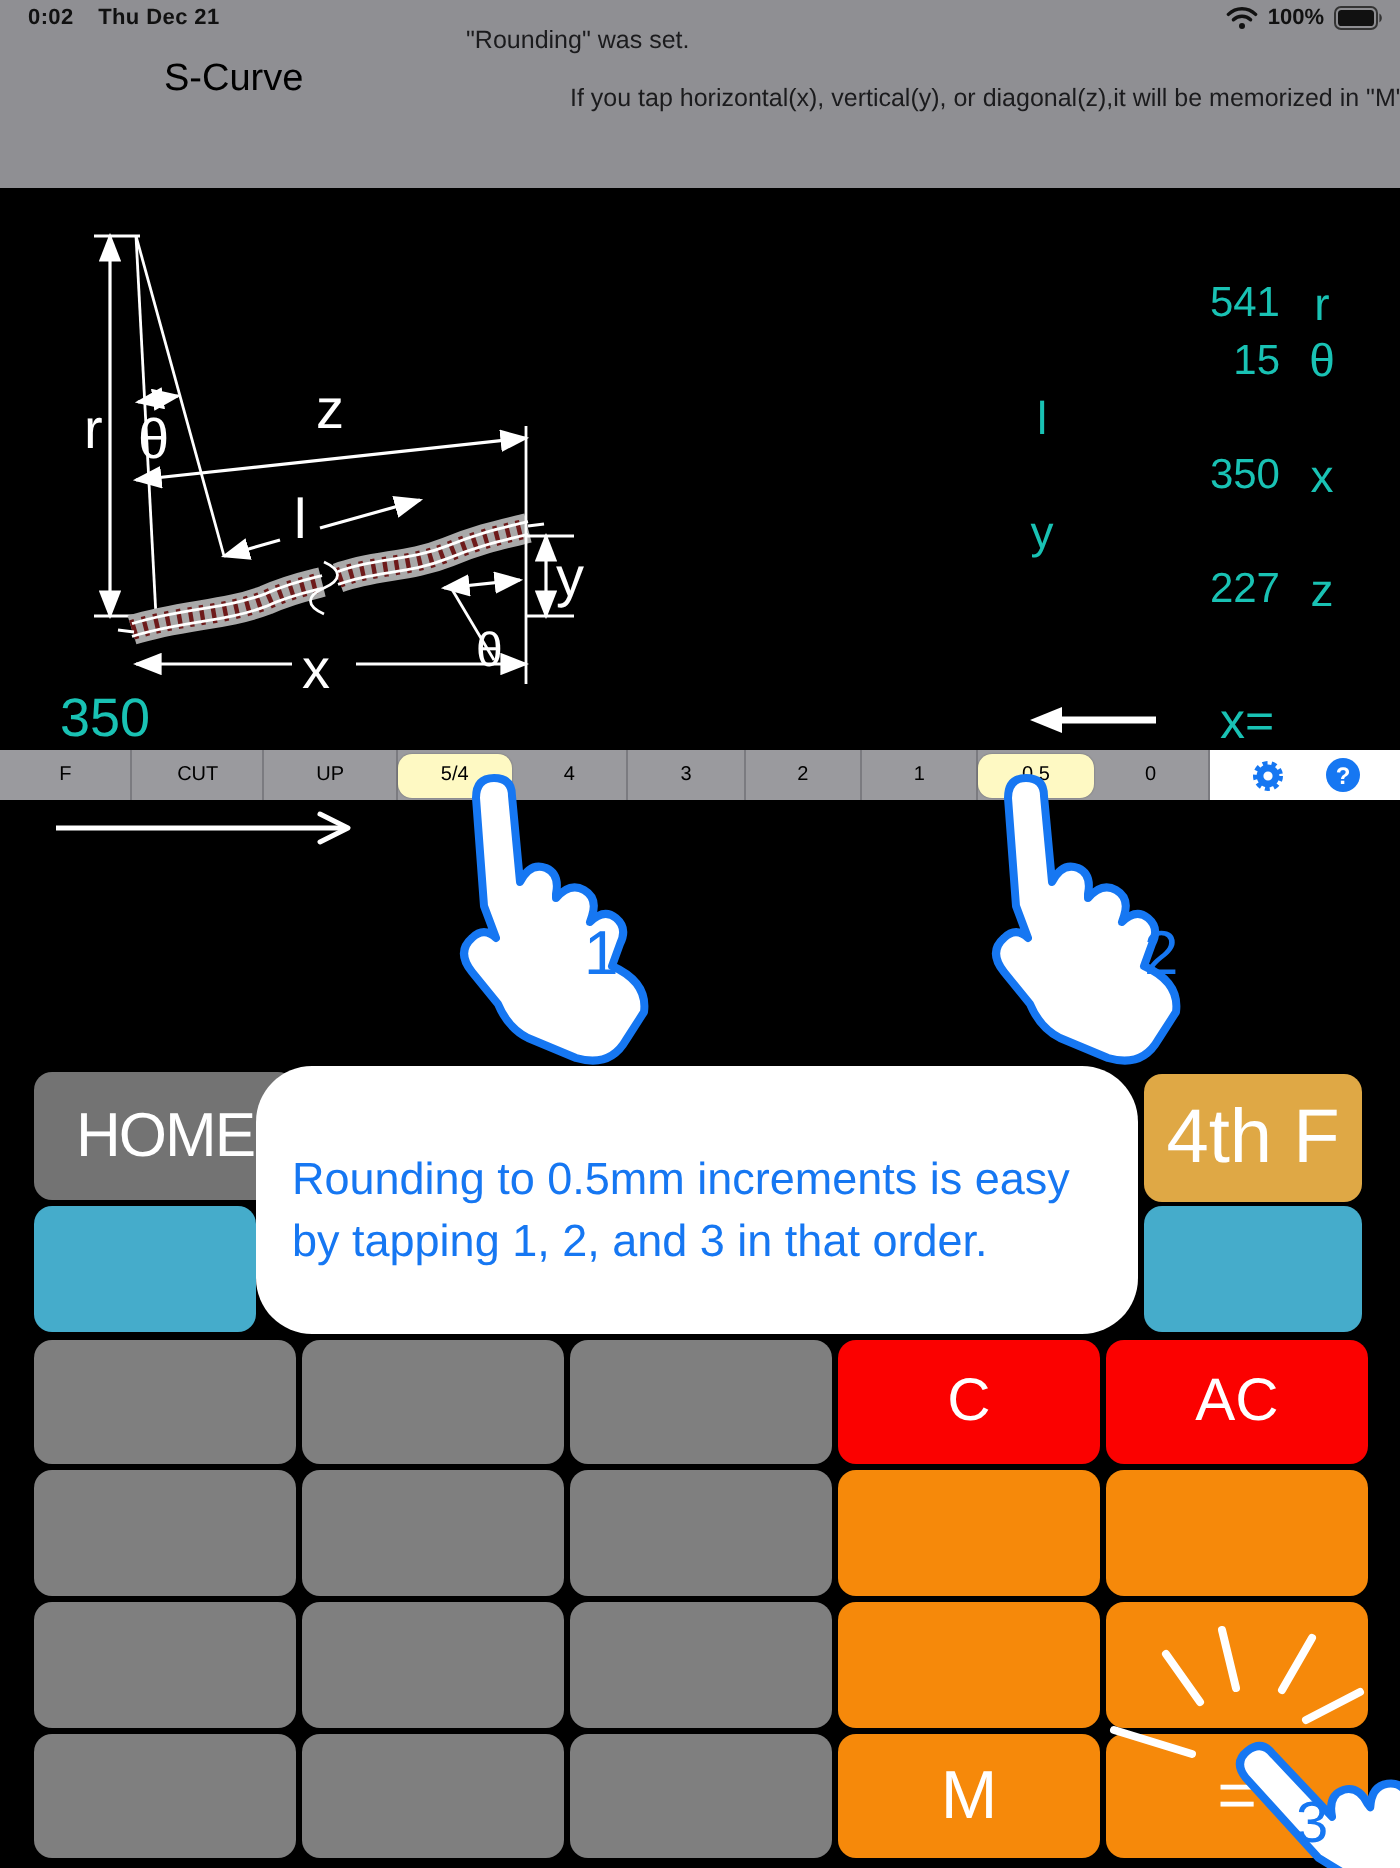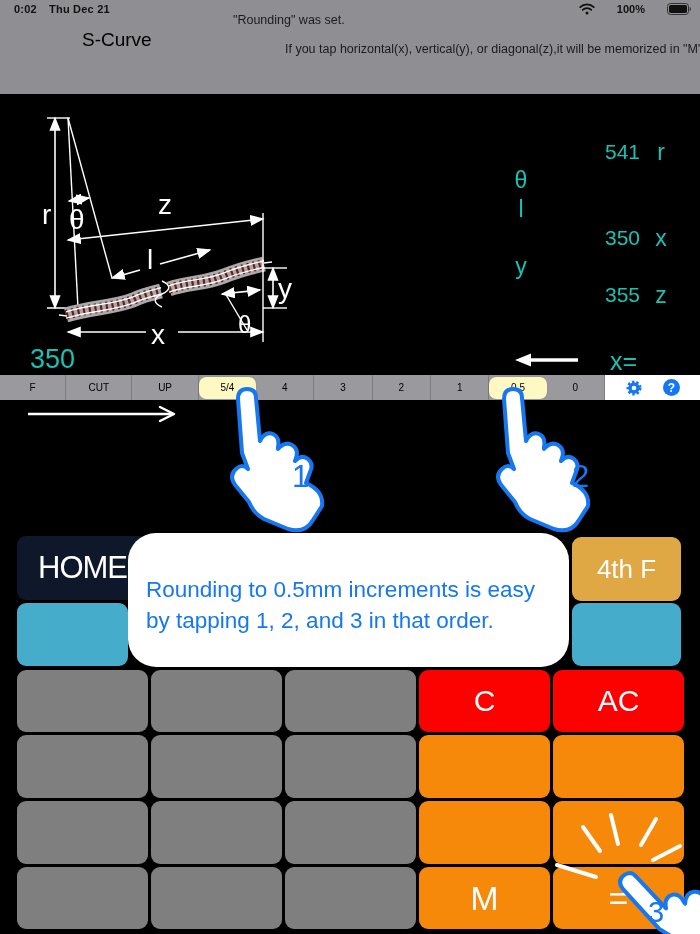--- a/index.html
+++ b/index.html
@@ -5,21 +5,21 @@
   html,body{margin:0;padding:0;background:#222;}
   *{box-sizing:border-box;}
   #stage{
     position:relative;width:700px;height:934px;background:#000;overflow:hidden;
     font-family:"Liberation Sans",sans-serif;
   }
   
   #header{position:absolute;left:0;top:0;width:700px;height:94px;background:#8F8F93;padding-left:12px;}
   .status-left{position:absolute;left:14px;top:3px;font-size:11px;font-weight:700;color:#111;letter-spacing:.2px;}
   .status-left span{margin-right:9px;}
-  .status-right{position:absolute;right:8px;top:3px;display:flex;align-items:center;gap:22px;font-size:11px;font-weight:700;color:#111;}
+  .status-right{position:absolute;right:8px;top:3px;display:flex;align-items:center;gap:5px;font-size:11px;font-weight:700;color:#111;}
   .toast1{position:absolute;left:233px;top:13px;font-size:12.5px;color:#1b1b1d;}
   .app-title{position:absolute;left:82px;top:29px;font-size:19px;font-weight:500;color:#000;}
   .toast2{position:absolute;left:285px;top:42px;font-size:12.5px;color:#1b1b1d;white-space:nowrap;}
   
   #diagram{position:absolute;left:0;top:95px;}
   .dim{stroke:#fff;stroke-width:1.6;fill:none;}
   .thin{stroke:#fff;stroke-width:1.4;fill:none;}
   .roadbed{stroke:#a9a9a9;stroke-width:15;fill:none;}
   .ties{stroke:#6e1a1a;stroke-width:10;fill:none;stroke-dasharray:2.2 3.6;}
   .rail{stroke:#fff;stroke-width:1.4;fill:none;}
@@ -37,23 +37,23 @@
   .arrow-svg{position:absolute;}
   
   #toolbar{position:absolute;left:0;top:375px;width:700px;height:25px;background:#9A9A9E;display:flex;}
   .seg{flex:58;display:flex;align-items:center;justify-content:center;font-size:10px;color:#000;border-right:1px solid rgba(60,60,67,.33);}
   .seg.wide{flex:66;}
   .seg.selected{background:#fef9c3;border-radius:7px;margin:1.5px 0;border-right:none;box-shadow:0 0 1px rgba(0,0,0,.3);}
   #tb-icons{width:95px;background:#fff;display:flex;align-items:center;justify-content:space-around;padding:0 10px;}
   .help-btn{width:17px;height:17px;border-radius:50%;background:#1677F2;color:#fff;font-size:12px;font-weight:700;display:flex;align-items:center;justify-content:center;}
   
   .key{position:absolute;border-radius:9px;display:flex;align-items:center;justify-content:center;color:#fff;}
-  #home-btn{left:17px;top:536px;width:131px;height:64px;background:#0f172a;font-size:31px;letter-spacing:-1px;}
+  #home-btn{left:17px;top:536px;width:131px;height:64px;background:#737373;font-size:31px;letter-spacing:-1px;}
   #teal-a{left:17px;top:603px;width:111px;height:63px;background:#45ACCB;}
-  #fourthf-btn{left:572px;top:537px;width:109px;height:64px;background:#DFA845;font-size:26px;}
+  #fourthf-btn{left:572px;top:537px;width:109px;height:64px;background:#DFA845;font-size:38px;}
   #teal-b{left:572px;top:603px;width:109px;height:63px;background:#45ACCB;}
   #msgbox{position:absolute;left:128px;top:533px;width:441px;height:134px;background:#fff;
           padding:41px 18px 0 18px;color:#1677F2;font-size:22.5px;line-height:31px;border-radius:28px;}
   
   #grid{position:absolute;left:17px;top:670px;width:667px;height:259px;display:grid;
         grid-template-columns:repeat(5,131px);grid-template-rows:62px 63px 63px 62px;gap:3px;}
   .gkey{border-radius:9px;display:flex;align-items:center;justify-content:center;color:#fff;}
   .gkey.gray{background:#7F7F7F;}
   .gkey.red{background:#FB0100;font-size:30px;}
   .gkey.orange{background:#F6890A;font-size:34px;}
@@ -143,34 +143,35 @@
     <line class="thin" x1="225" y1="198" x2="247" y2="235"></line>
     <text class="dlabel small" x="238" y="238">θ</text>
   </svg>
 
   <div id="readout">
     <div class="ro-row">
       <div class="ro-val">541</div>
       <div class="ro-lab">r</div>
     </div>
     <div class="ro-row">
+      <div class="ro-val">15</div>
       <div class="ro-lab">θ</div>
     </div>
     <div class="ro-row">
       <div class="ro-lab">l</div>
     </div>
     <div class="ro-row">
       <div class="ro-val">350</div>
       <div class="ro-lab">x</div>
     </div>
     <div class="ro-row">
       <div class="ro-lab">y</div>
     </div>
     <div class="ro-row">
-      <div class="ro-val">355</div>
+      <div class="ro-val">227</div>
       <div class="ro-lab">z</div>
     </div>
   </div>
 
   <div class="res-val">350</div>
   <svg class="arrow-svg" style="left:512px;top:352px;" width="70" height="16" viewBox="0 0 70 16">
     <line x1="66" y1="8" x2="10" y2="8" stroke="#fff" stroke-width="3.5"></line>
     <polygon points="3,8 19,1.5 19,14.5" fill="#fff"></polygon>
   </svg>
   <div class="res-lab">x=</div>

